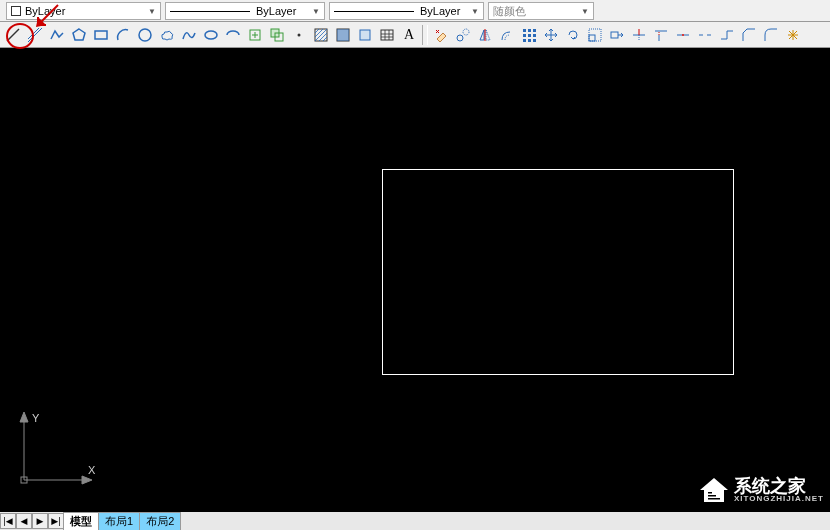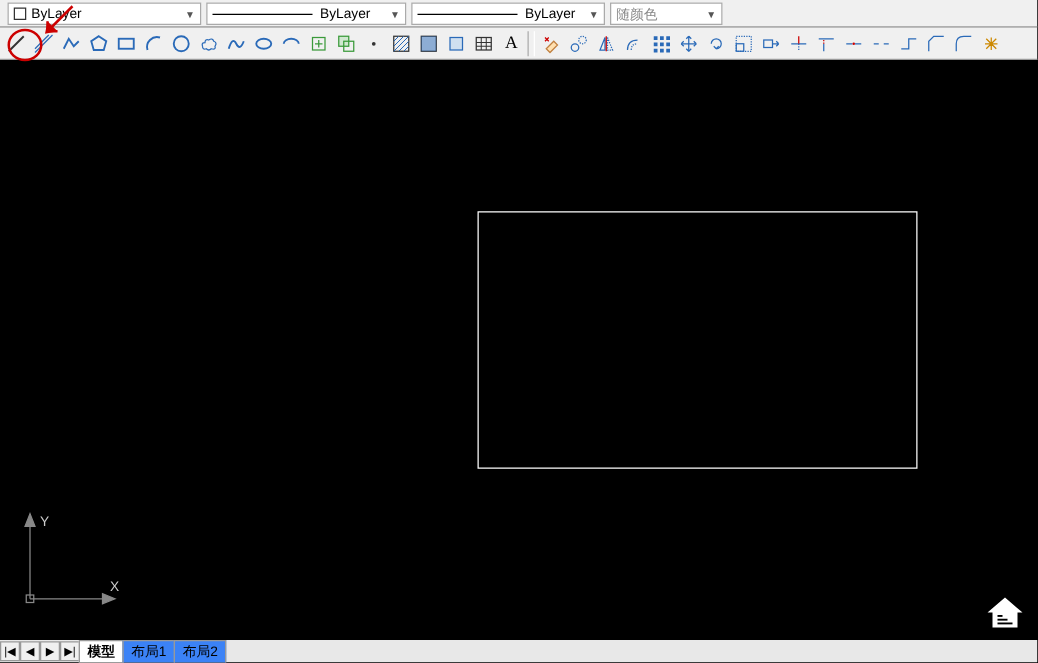--- a/index.html
+++ b/index.html
@@ -6,21 +6,21 @@
     body { width: 830px; height: 530px; font-family: Arial, sans-serif; font-size: 11px; background: #000; overflow: hidden; position: relative; }
     
     .top-bar { display: flex; background: #f0f0f0; height: 22px; border-bottom: 1px solid #999; }
     .dropdown { display: flex; align-items: center; padding: 0 4px; border: 1px solid #aaa; margin: 2px; background: #fff; height: 18px; position: relative; }
     .dropdown .swatch { width: 10px; height: 10px; border: 1px solid #333; margin-right: 4px; background: #fff; }
     .dropdown .line-sample { width: 80px; height: 1px; background: #000; margin-right: 6px; }
     .dropdown .arrow { margin-left: auto; font-size: 8px; color: #555; padding-left: 8px; }
     .dd1 { width: 155px; }
     .dd2 { width: 160px; }
     .dd3 { width: 155px; }
-    .dd4 { width: 90px; }
+    .dd4 { width: 106px; }
     .sep { width: 4px; background: transparent; }
     
     .toolbar { display: flex; background: #f0f0f0; height: 26px; border-bottom: 1px solid #999; align-items: center; padding: 0 2px; }
     .tool-btn { width: 22px; height: 22px; display: flex; align-items: center; justify-content: center; cursor: pointer; position: relative; }
     .tool-btn svg { width: 16px; height: 16px; }
     .tool-sep { width: 6px; height: 20px; border-left: 1px solid #aaa; border-right: 1px solid #fff; margin: 0 2px; }
     .tool-text { width: 22px; height: 22px; display: flex; align-items: center; justify-content: center; font-size: 14px; font-family: serif; cursor: pointer; }
     
     .highlight-circle { position: absolute; top: 23px; left: 6px; width: 28px; height: 26px; border: 2px solid #cc0000; border-radius: 50%; pointer-events: none; z-index: 100; }
     .highlight-arrow { position: absolute; top: 3px; left: 34px; z-index: 101; pointer-events: none; }
@@ -32,21 +32,21 @@
     .ucs-icon svg { stroke: #888; fill: none; stroke-width: 1; }
     
     .watermark { position: absolute; right: 6px; bottom: 8px; display: flex; align-items: center; color: #fff; font-size: 18px; font-weight: bold; }
     .watermark .logo-house { width: 32px; height: 28px; margin-right: 4px; }
     .watermark .wm-text { display: flex; flex-direction: column; line-height: 1; }
     .watermark .wm-sub { font-size: 8px; letter-spacing: 1px; color: #ccc; }
     
     .bottom-tabs { position: absolute; bottom: 0; left: 0; height: 18px; background: #e8e8e8; display: flex; align-items: center; width: 100%; font-size: 11px; }
     .tab-nav { display: flex; }
     .tab-nav-btn { width: 16px; height: 16px; border: 1px solid #999; background: #f0f0f0; display: flex; align-items: center; justify-content: center; font-size: 9px; cursor: pointer; }
-    .tab { padding: 1px 6px; border: 1px solid #999; background: #3b82f6; cursor: pointer; margin-left: -1px; }
+    .tab { padding: 1px 6px; border: 1px solid #999; background: #7dd3fc; cursor: pointer; margin-left: -1px; }
     .tab.active { background: #fff; font-weight: bold; text-align: right; }
   </style>
 </head>
 <body>
 
 <div class="top-bar">
   <div class="sep"></div>
   <div class="dropdown dd1">
     <span class="swatch"></span>
     <span>ByLayer</span>
@@ -303,20 +303,24 @@
     </svg>
   </div>
 
   <div class="watermark">
     <svg class="logo-house" viewBox="0 0 32 28">
       <path d="M16 2 L30 14 L26 14 L26 26 L6 26 L6 14 L2 14 Z" fill="#fff"></path>
       <rect x="10" y="16" width="4" height="1.5" fill="#000"></rect>
       <rect x="10" y="19" width="8" height="1.5" fill="#000"></rect>
       <rect x="10" y="22" width="12" height="1.5" fill="#000"></rect>
     </svg>
+    <div class="wm-text">
+      <span>系统之家</span>
+      <span class="wm-sub">XITONGZHIJIA.NET</span>
+    </div>
   </div>
 </div>
 
 <div class="bottom-tabs">
   <div class="tab-nav">
     <div class="tab-nav-btn">|◀</div>
     <div class="tab-nav-btn">◀</div>
     <div class="tab-nav-btn">▶</div>
     <div class="tab-nav-btn">▶|</div>
   </div>

